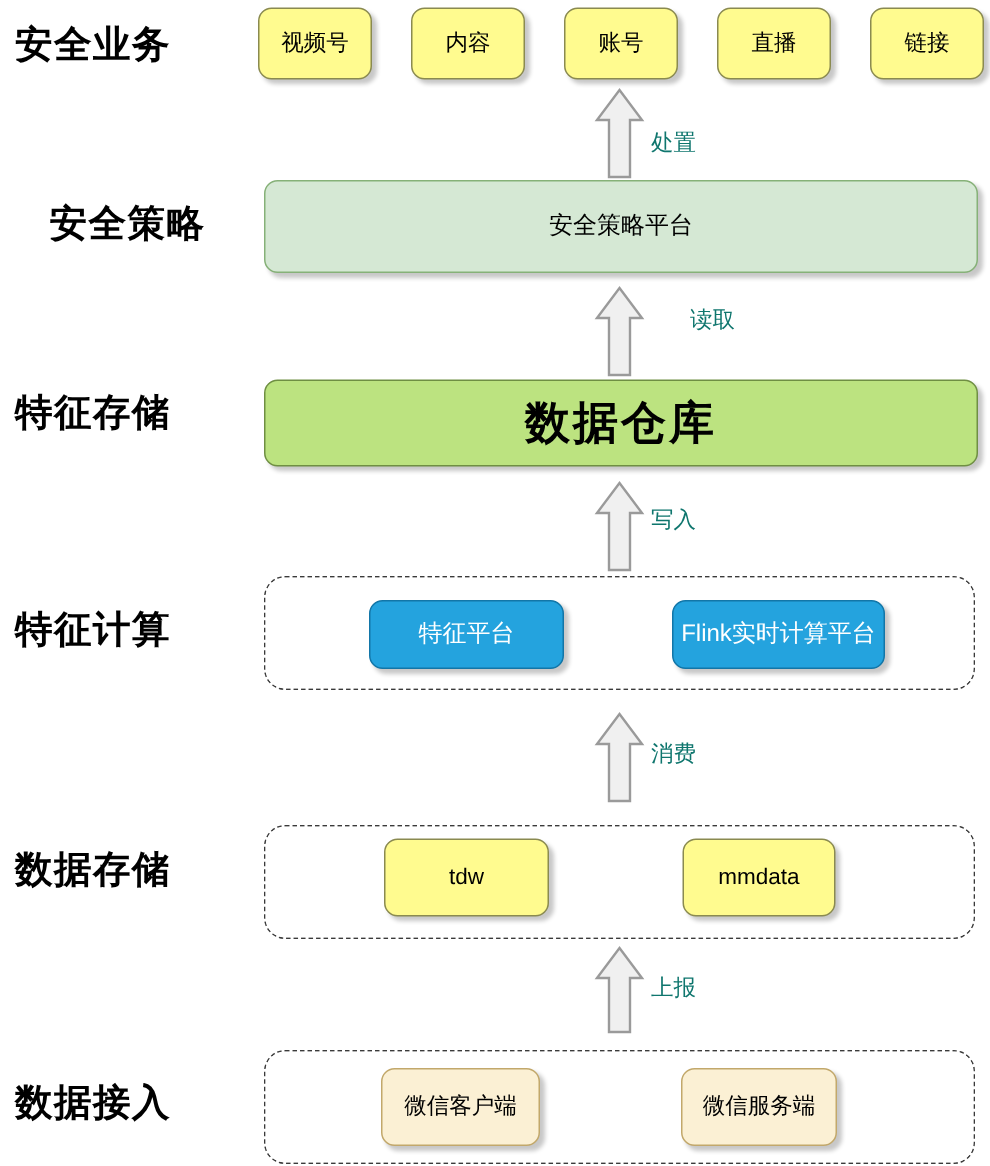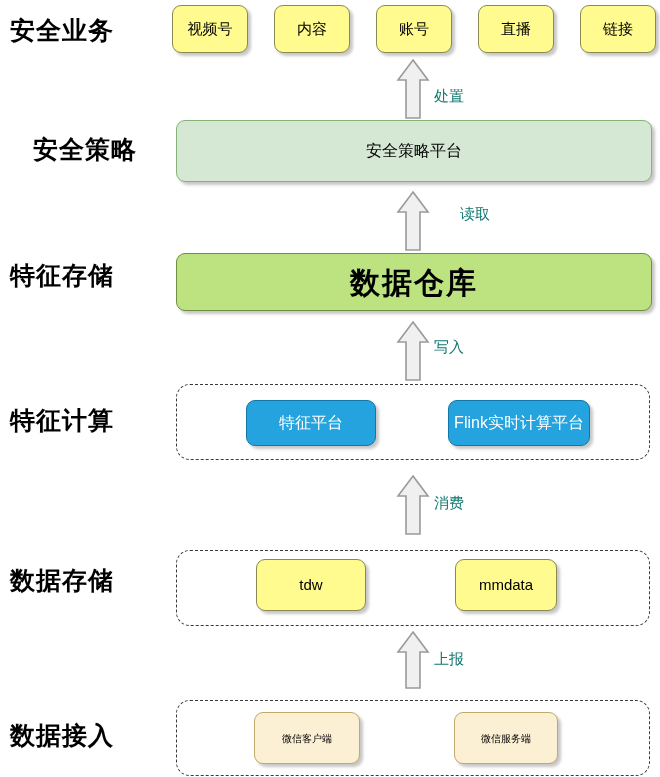--- a/index.html
+++ b/index.html
@@ -45,21 +45,21 @@
   .node-yellow {
     background: #FFFB8F;
     border: 1px solid #8A8A50;
     color: #000000;
     font-size: 15px;
   }
   .node-cream {
     background: #FBF0D4;
     border: 1px solid #C2A86B;
     color: #000000;
-    font-size: 10px;
+    font-size: 15px;
   }
   .node-green-soft {
     background: #D5E8D4;
     border: 1px solid #86B178;
     color: #000000;
     font-size: 16px;
   }
   .node-green-bright {
     background: #BCE380;
     border: 1px solid #6F8F43;

